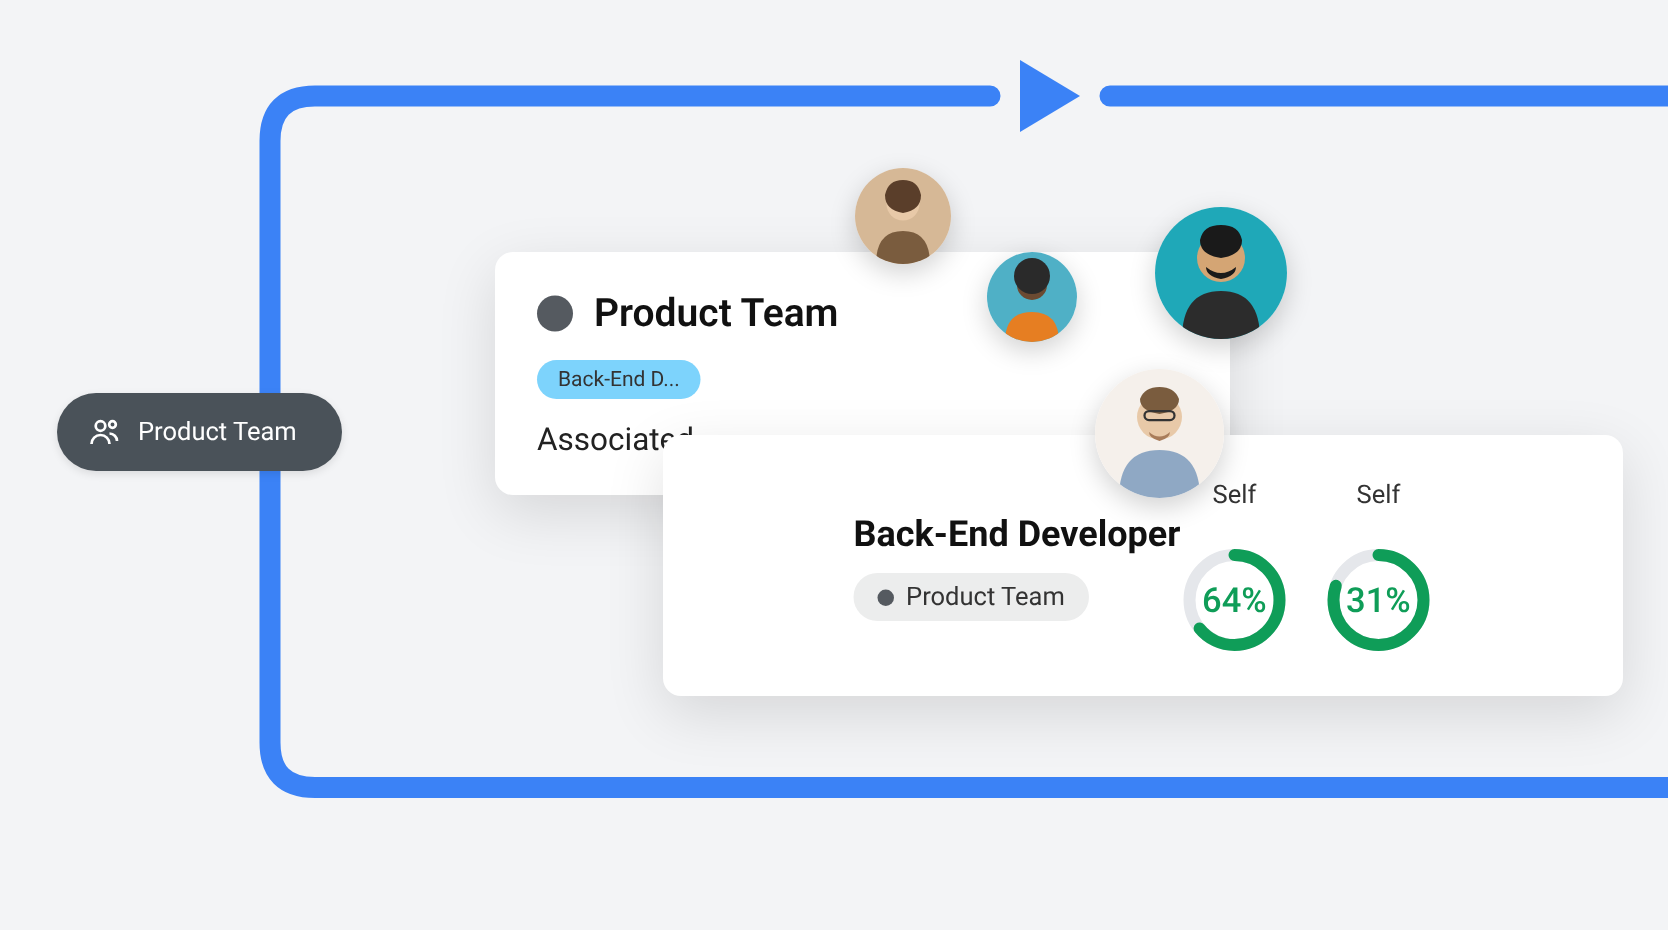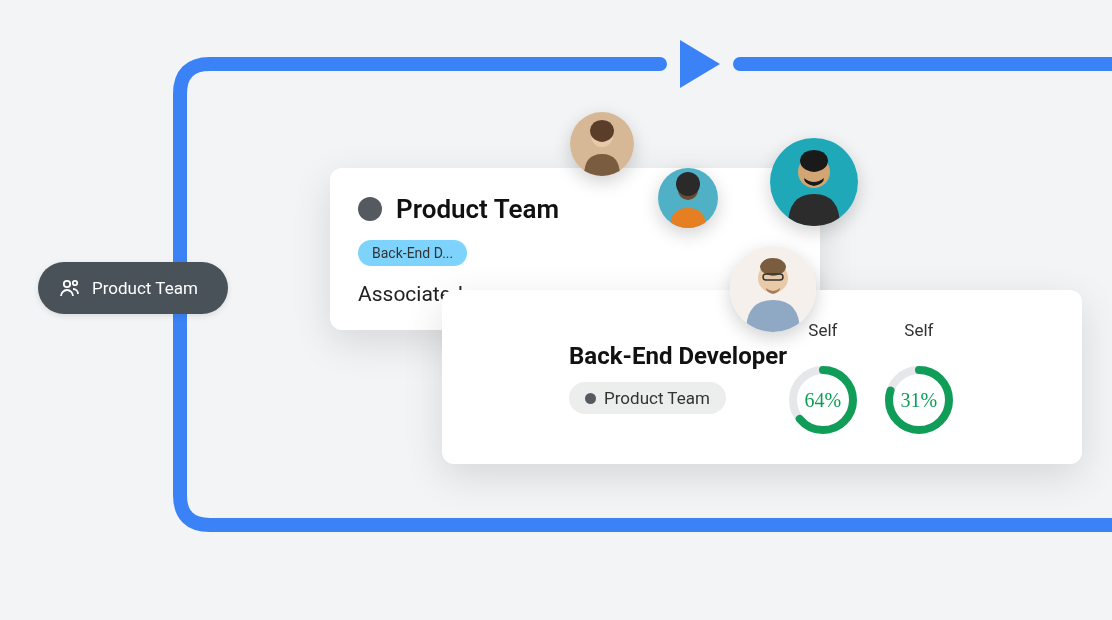--- a/index.html
+++ b/index.html
@@ -127,24 +127,23 @@
     width: 72px;
     height: 72px;
   }
   .ring svg { transform: rotate(-90deg); }
   .ring .val {
     position: absolute;
     inset: 0;
     display: flex;
     align-items: center;
     justify-content: center;
-    font-size: 20px;
+    font-size: 23px;
     font-weight: 500;
     color: #0f9d58;
-    font-family: Liberation Serif, serif;
   }
   .avatar {
     position: absolute;
     border-radius: 50%;
     box-shadow: 0 6px 18px rgba(0,0,0,0.18);
     overflow: hidden;
   }
   .avatar svg { display: block; }
 </style>
 </head>

